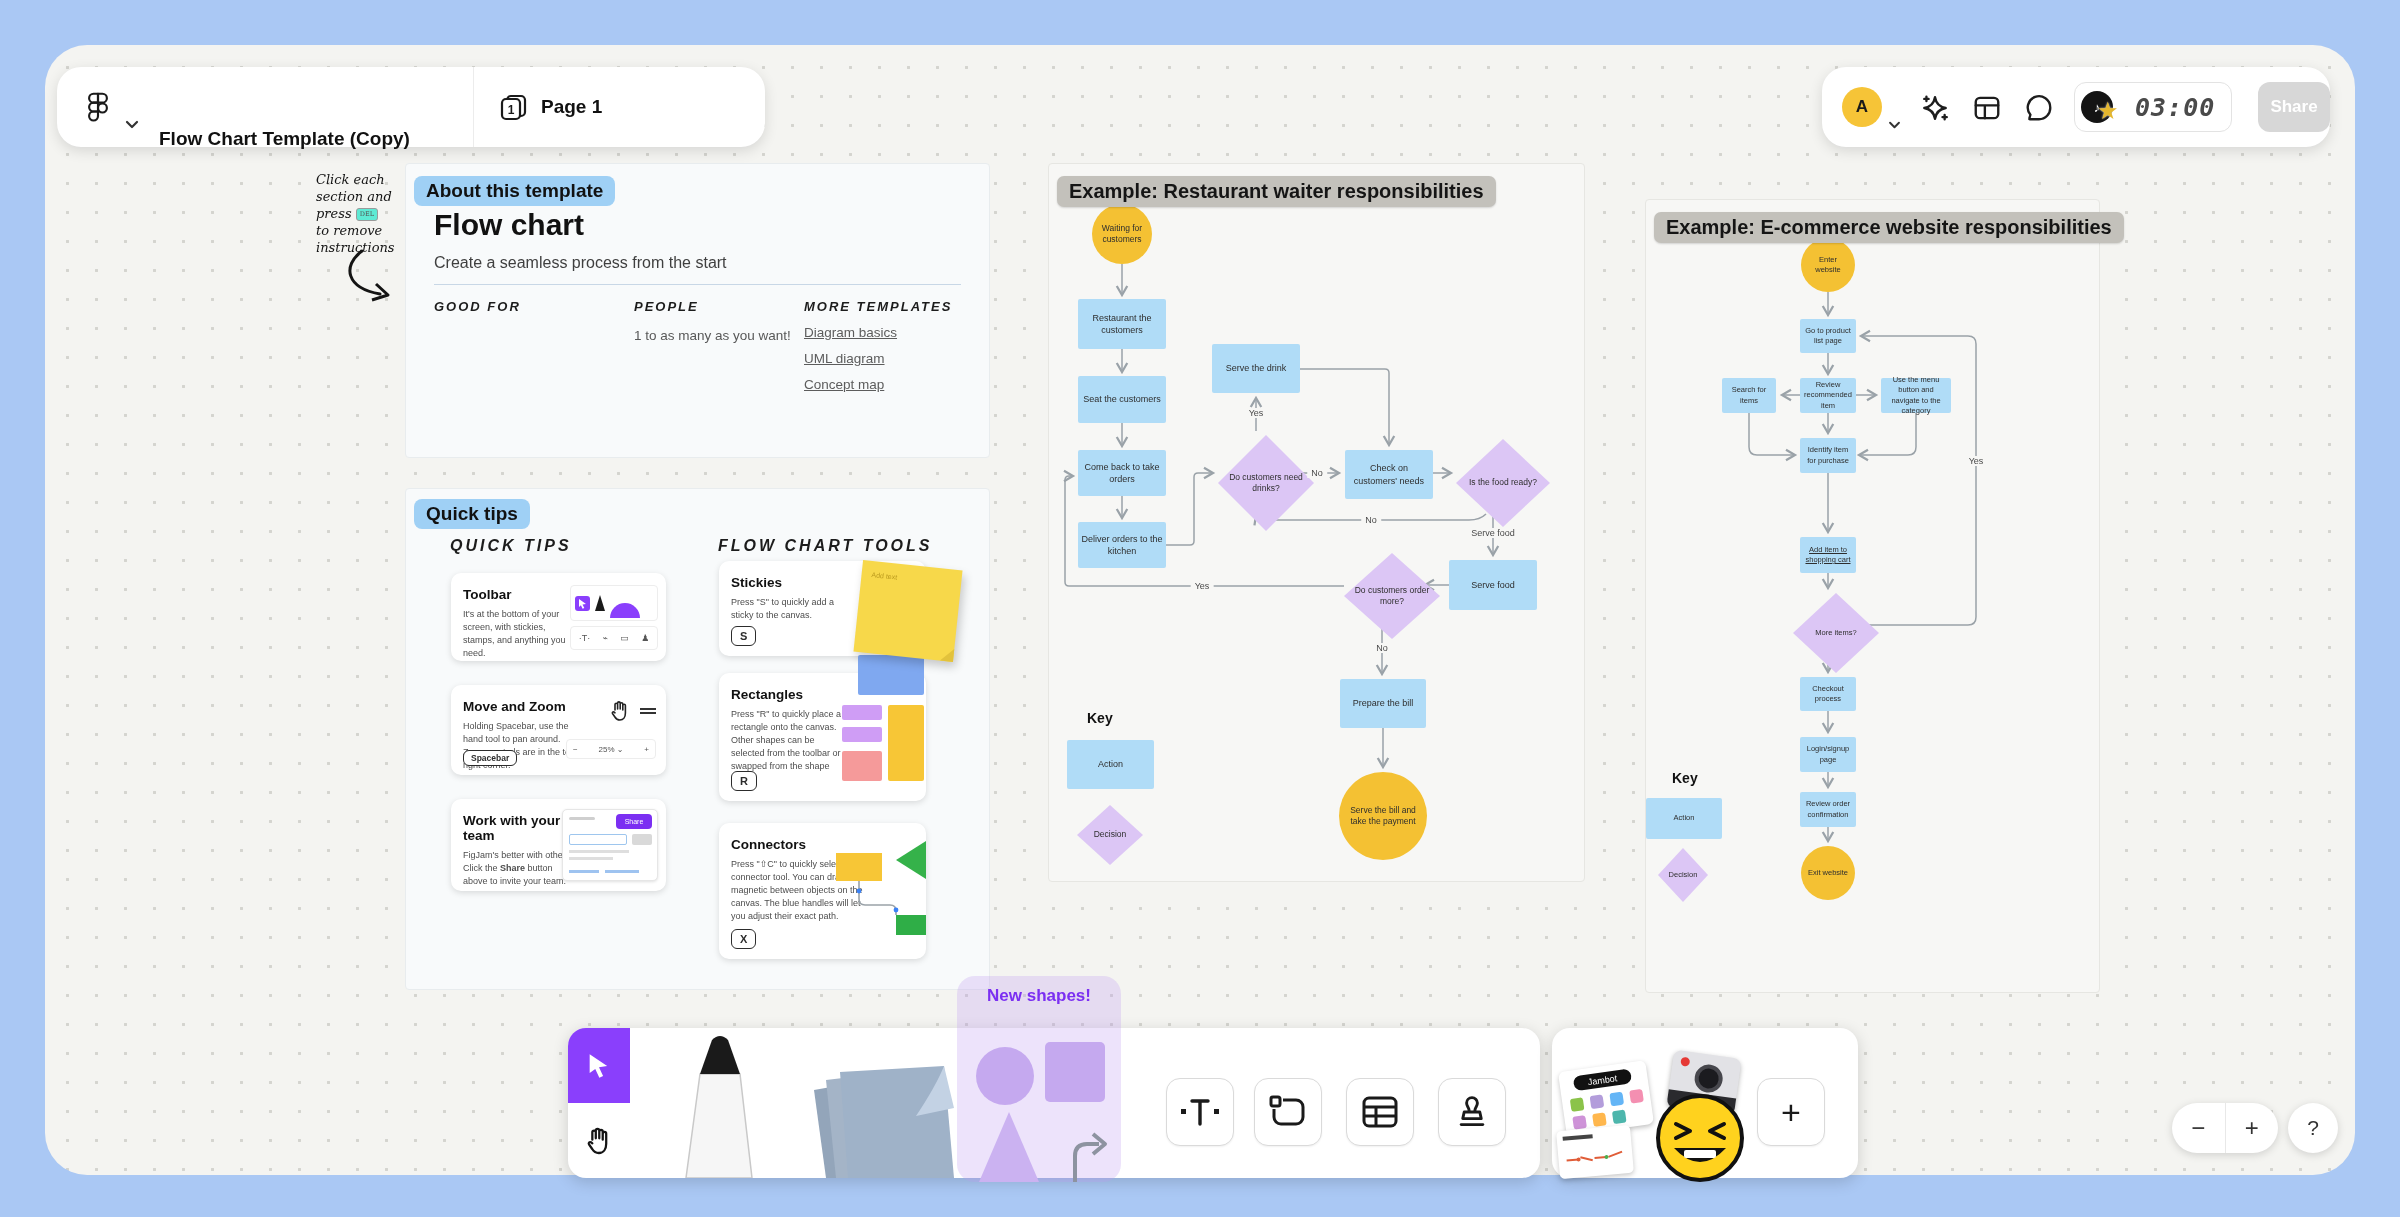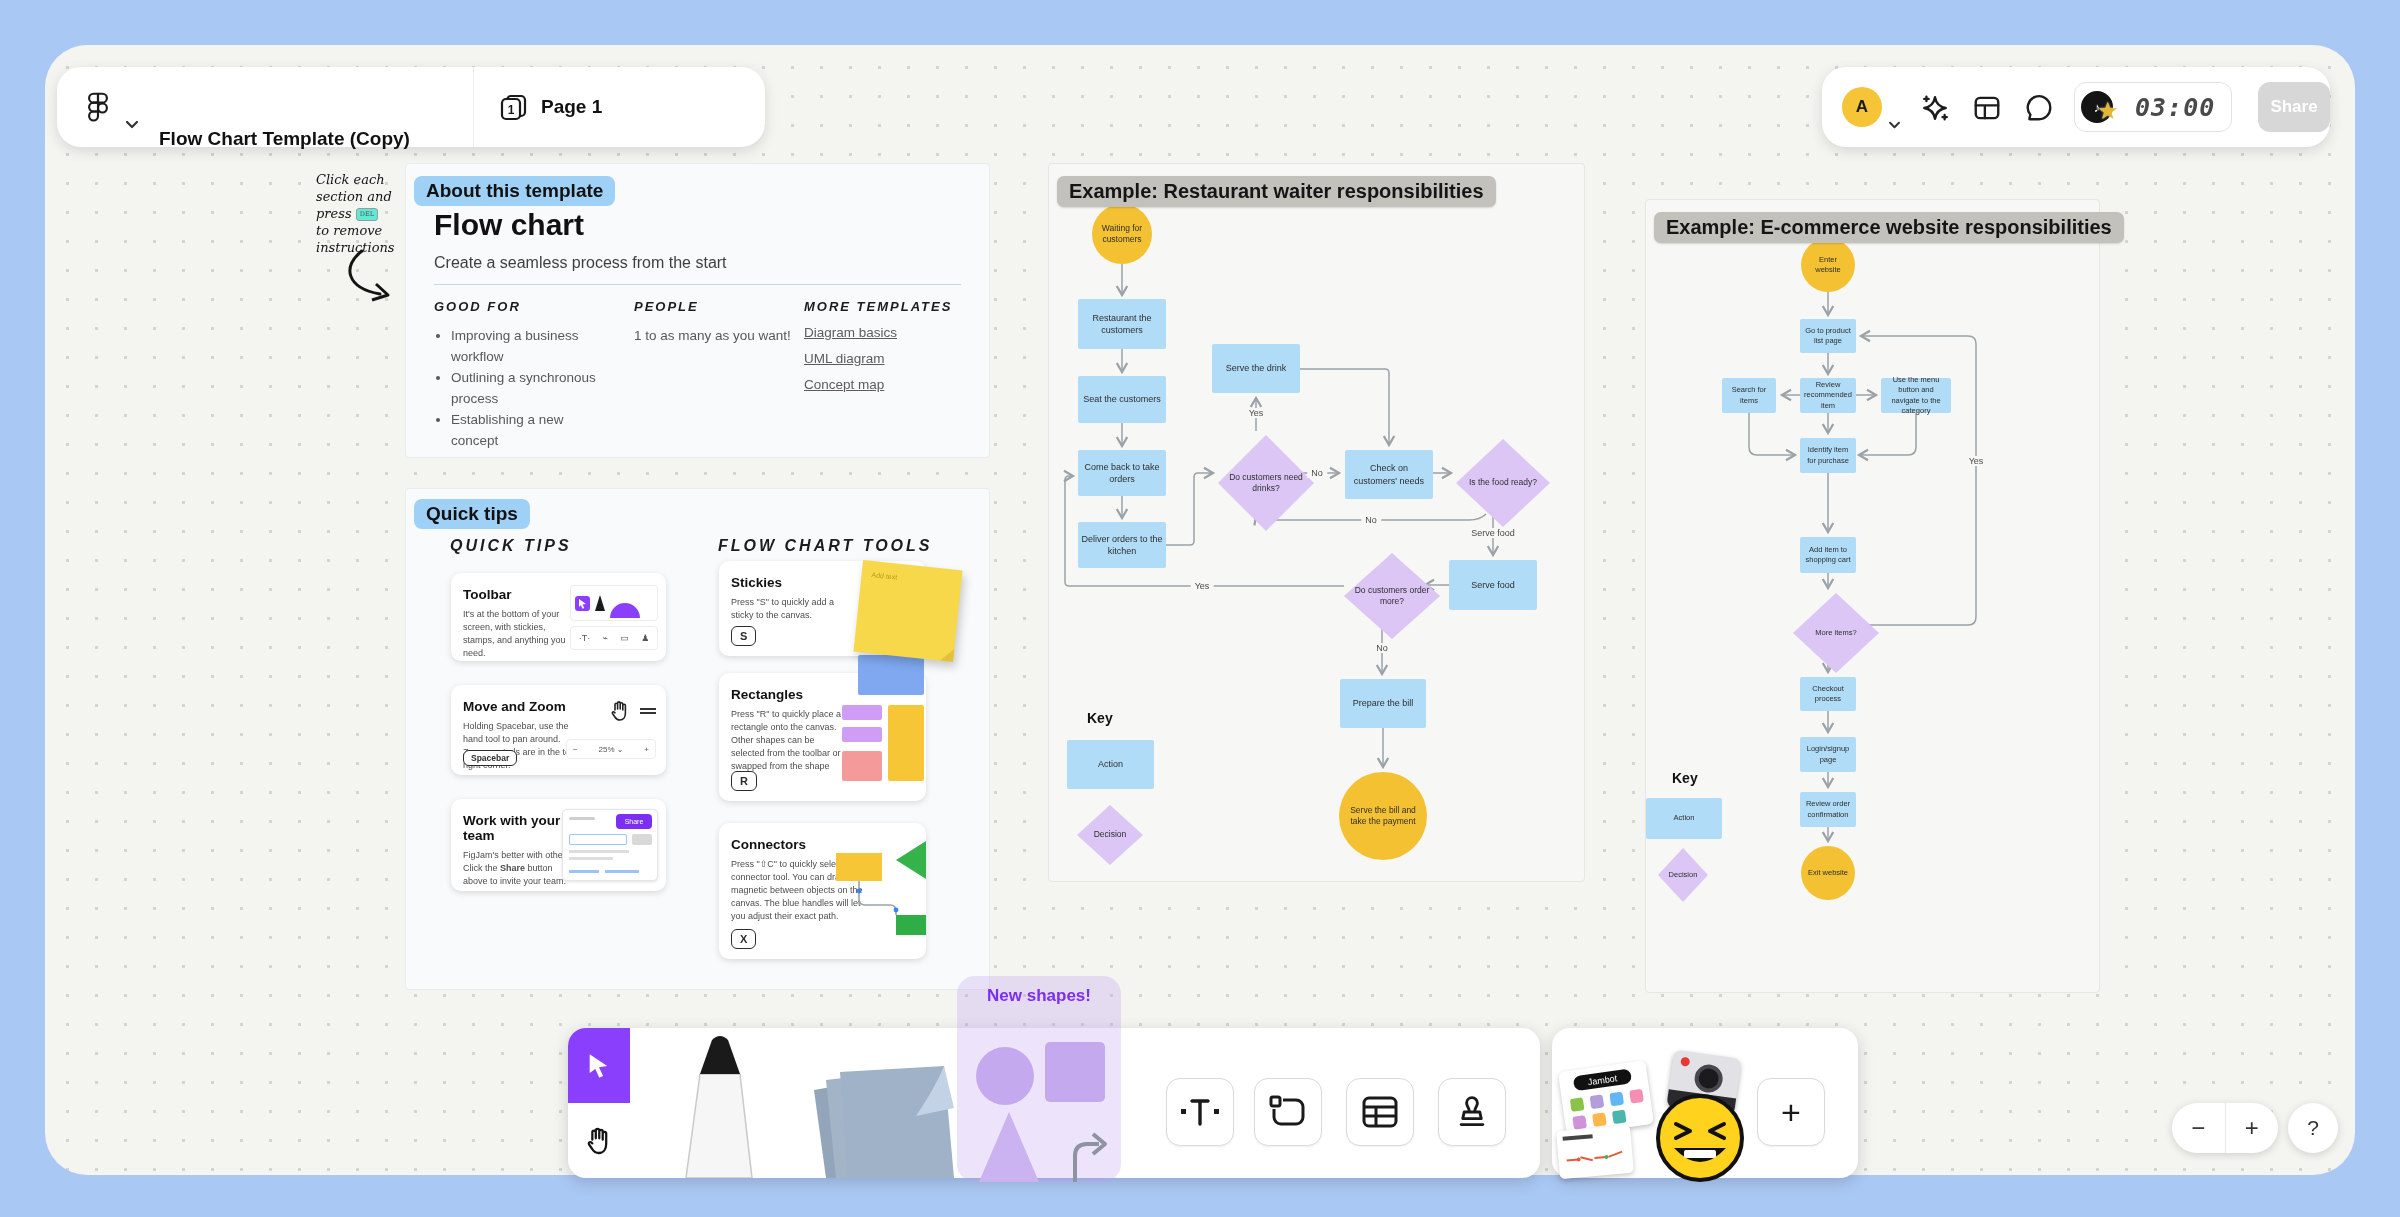--- a/index.html
+++ b/index.html
@@ -166,25 +166,20 @@
   <path d="M40 52 L56 47 L44 36" fill="none" stroke="#141414" stroke-width="3" stroke-linejoin="round"></path>
 </svg>
 
 <div class="abs section" style="left:405px;top:163px;width:583px;height:293px;">
   <div class="pill-blue" style="left:8px;top:12px;">About this template</div>
   <div class="abs" style="left:28px;top:44px;font-size:30px;font-weight:700;color:#111;">Flow chart</div>
   <div class="abs" style="left:28px;top:90px;font-size:16px;color:#3f3f3f;">Create a seamless process from the start</div>
   <div class="abs" style="left:28px;top:120px;width:527px;height:1px;background:#c8d7e6;"></div>
   <div class="about-col" style="left:28px;width:180px;">
     <div class="hand-head" style="font-size:13px;">GOOD FOR</div>
-    <ul>
-      <li>Improving a business workflow</li>
-      <li>Outlining a synchronous process</li>
-      <li>Establishing a new concept</li>
-    </ul>
   </div>
   <div class="about-col" style="left:228px;width:165px;">
     <div class="hand-head" style="font-size:13px;">PEOPLE</div>
     <div class="ptext">1 to as many as you want!</div>
   </div>
   <div class="about-col" style="left:398px;width:165px;">
     <div class="hand-head" style="font-size:13px;">MORE TEMPLATES</div>
     <a class="tlink">Diagram basics</a>
     <a class="tlink">UML diagram</a>
     <a class="tlink">Concept map</a>
@@ -372,21 +367,21 @@
     <path d="M182 627 V641" marker-end="url(#ae)"></path>
     <path d="M217 425 H322 Q330 425 330 417 V144 Q330 136 322 136 H215" marker-end="url(#ae)"></path>
   </svg>
 
   <div class="fnode fcirc" style="left:155px;top:38px;width:54px;height:54px;font-size:7.5px;">Enter website</div>
   <div class="fnode frect" style="left:154px;top:119px;width:56px;height:34px;font-size:7.5px;">Go to product list page</div>
   <div class="fnode frect" style="left:154px;top:178px;width:56px;height:35px;font-size:7.5px;">Review recommended item</div>
   <div class="fnode frect" style="left:76px;top:178px;width:54px;height:35px;font-size:7.5px;">Search for items</div>
   <div class="fnode frect" style="left:235px;top:178px;width:70px;height:35px;font-size:7.5px;">Use the menu button and navigate to the category</div>
   <div class="fnode frect" style="left:154px;top:238px;width:56px;height:35px;font-size:7.5px;">Identify item for purchase</div>
-  <div class="fnode frect" style="left:154px;top:337px;width:56px;height:36px;font-size:7.5px;">Add item to shopping cart</div>
+  <div class="fnode frect" style="left:154px;top:337px;width:56px;height:36px;font-size:7.5px;text-decoration:underline;">Add item to shopping cart</div>
   <div class="fnode fdiam" style="left:147px;top:393px;width:70px;height:64px;font-size:7.5px;padding:8px;">More items?</div>
   <div class="fnode frect" style="left:154px;top:477px;width:56px;height:34px;font-size:7.5px;">Checkout process</div>
   <div class="fnode frect" style="left:154px;top:537px;width:56px;height:35px;font-size:7.5px;">Login/signup page</div>
   <div class="fnode frect" style="left:154px;top:592px;width:56px;height:35px;font-size:7.5px;">Review order confirmation</div>
   <div class="fnode fcirc" style="left:155px;top:646px;width:54px;height:54px;font-size:7.5px;">Exit website</div>
 
   <div class="elabel" style="left:330px;top:261px;">Yes</div>
 
   <div class="keyhead" style="left:26px;top:570px;">Key</div>
   <div class="fnode frect" style="left:0px;top:598px;width:76px;height:41px;font-size:7.5px;">Action</div>

